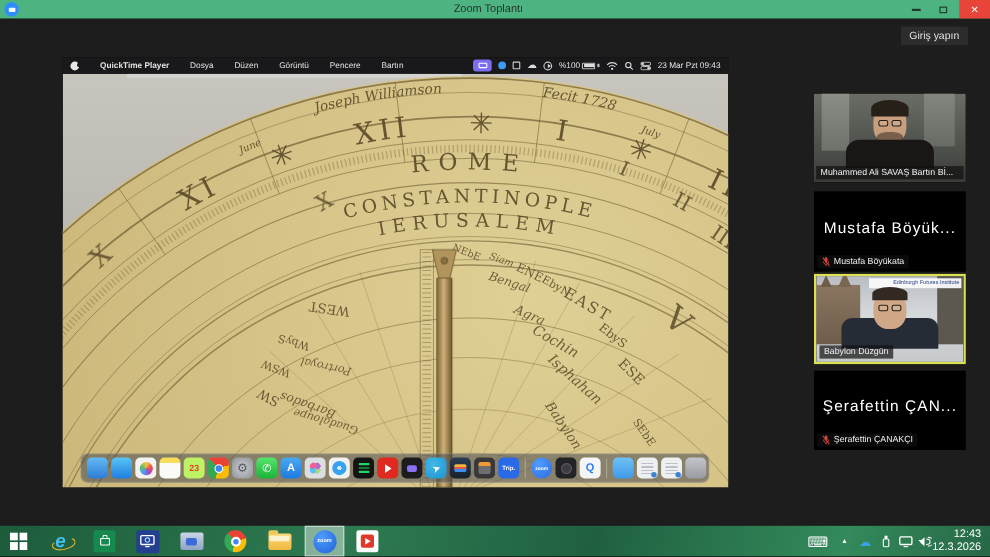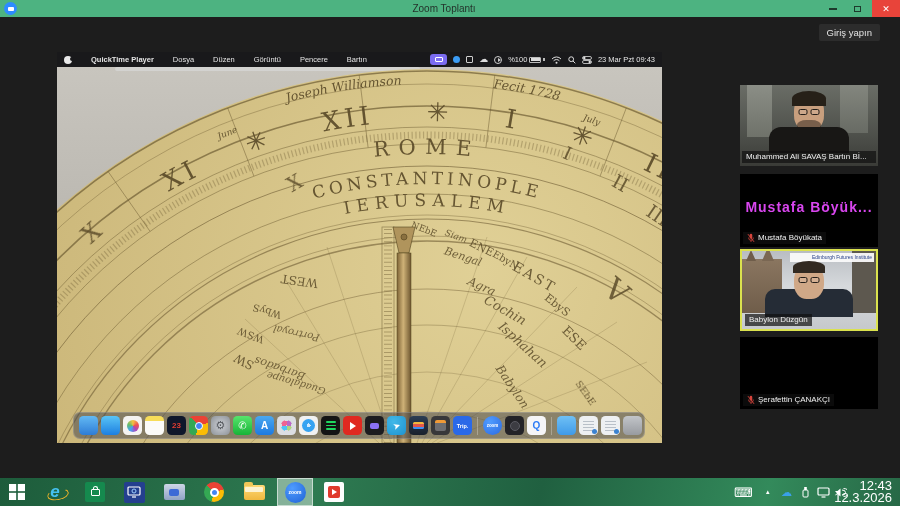--- a/index.html
+++ b/index.html
@@ -46,21 +46,21 @@
   
   #dock{position:absolute;left:16px;bottom:4px;width:572px;height:27px;background:rgba(72,72,78,.55);border:0.5px solid rgba(255,255,255,.18);border-radius:7px;display:flex;align-items:center;gap:3px;padding:0 5px}
   .di{position:relative;width:19px;height:19px;border-radius:4.5px;flex:0 0 auto;display:flex;align-items:center;justify-content:center;overflow:hidden}
   .running::after{content:"";position:absolute;bottom:-3px;left:50%;transform:translateX(-50%);width:2px;height:2px;border-radius:50%;background:#ddd}
   .dsep{width:1px;height:18px;background:rgba(255,255,255,.28);margin:0 2px;flex:0 0 auto}
   .ic-finder{background:linear-gradient(180deg,#62b9f3,#2e7cd6)}
   .ic-mail{background:linear-gradient(180deg,#59c4f6,#1d7fe0)}
   .ic-photos{background:#f4f3f1}
   .ic-photos i{width:12px;height:12px;border-radius:50%;background:conic-gradient(#f5c242,#ef5350,#ab47bc,#42a5f5,#66bb6a,#f5c242)}
   .ic-notes{background:linear-gradient(180deg,#f7dd59 24%,#fbfbf8 24%)}
-  .ic-calendar{background:#0f172a;color:#e03c31;font-size:8px;font-weight:bold}
+  .ic-calendar{background:#bef264;color:#e03c31;font-size:8px;font-weight:bold}
   .ic-chrome{background:conic-gradient(from -45deg,#ea4335 0 120deg,#fbbc05 120deg 240deg,#34a853 240deg 360deg)}
   .ic-chrome i{width:8px;height:8px;border-radius:50%;background:#4285f4;border:1.5px solid #fff}
   .ic-settings{background:radial-gradient(#cdd0d5,#8d9298);color:#55595e;font-size:11px}
   .ic-whatsapp{background:linear-gradient(180deg,#57e56c,#17b337);color:#fff;font-size:10px}
   .ic-appstore{background:linear-gradient(180deg,#4aa8f0,#1d7ae0);color:#fff;font-size:10px;font-weight:bold}
   .ic-gamecenter{background:#dcdee2}
   .ic-gamecenter i{width:11px;height:11px;border-radius:50%;background:
      radial-gradient(circle at 30% 30%,#f06292 0 3px,transparent 3px),
      radial-gradient(circle at 70% 30%,#ba68c8 0 3px,transparent 3px),
      radial-gradient(circle at 30% 70%,#4fc3f7 0 3px,transparent 3px),
@@ -89,21 +89,21 @@
   .ic-doc i{width:11px;height:13px;background:repeating-linear-gradient(#eef0f2 0 2px,#b9c0c8 2px 3px)}
   .ic-doc::after{content:"";position:absolute;right:1px;bottom:1px;width:5px;height:5px;border-radius:50%;background:#3b82d0}
   .ic-trash{background:linear-gradient(180deg,#c2c5c9,#989ba0)}
 
   
   .tile{position:absolute;left:740px;width:138px;background:#000;overflow:hidden}
   #tile1{top:68px;height:81px}
   #tile2{top:157px;height:73px}
   #tile3{top:232px;height:82px;border:2px solid #dbe24e}
   #tile4{top:320px;height:72px}
-  .bigname{position:absolute;top:34%;width:100%;text-align:center;color:#d946ef;font-size:14px;font-weight:bold;letter-spacing:1px;white-space:nowrap}
+  .bigname{position:absolute;top:34%;width:100%;text-align:center;color:#ffffff;font-size:14px;font-weight:normal;letter-spacing:1px;white-space:nowrap}
   .vlabel{position:absolute;bottom:3px;left:3px;max-width:96%;background:rgba(15,15,15,.7);color:#f0f0f0;font-size:8px;line-height:12px;padding:0 4px;white-space:nowrap;overflow:hidden;display:flex;align-items:center;gap:3px}
   .vlabel.full{left:2px;right:2px;max-width:none}
   
   .t1-bg{position:absolute;inset:0;background:linear-gradient(180deg,#6a6d66,#4a4c47 70%,#3a3b37)}
   .t1-bg::before{content:"";position:absolute;left:7px;top:0;width:25px;height:52px;background:linear-gradient(#8b8e86,#6f726a)}
   .t1-bg::after{content:"";position:absolute;right:10px;top:0;width:28px;height:48px;background:linear-gradient(#83867e,#686b64)}
   .head{position:absolute;left:50%;transform:translateX(-50%);border-radius:46% 46% 42% 42%}
   .t1-head{top:9px;width:30px;height:37px;background:#c89f7e}
   .t1-head::before{content:"";position:absolute;left:-2px;right:-2px;top:-3px;height:15px;border-radius:50% 50% 0 0;background:#262018}
   .t1-head::after{content:"";position:absolute;bottom:-1px;left:3px;right:3px;height:12px;border-radius:40% 40% 45% 45%;background:rgba(40,32,24,.5)}
@@ -145,21 +145,21 @@
   .tk-rec{width:20px;height:20px;background:#fdfdfd;border-radius:2px;display:flex;align-items:center;justify-content:center}
   .tk-rec i{width:12px;height:12px;background:#e0392b;border-radius:2px;position:relative}
   .tk-rec i::after{content:"";position:absolute;left:4px;top:3px;border-left:5px solid #fff;border-top:3px solid transparent;border-bottom:3px solid transparent}
   .tray{position:absolute;top:0;height:28px;display:flex;align-items:center;color:#fff}
   #tray-kbd{left:734px;font-size:13px}
   #tray-chev{left:766px;font-size:7px}
   #tray-cloud{left:781px;font-size:11px;color:#3aa0e8}
   #tray-usb{left:800px}
   #tray-net{left:817px}
   #tray-vol{left:834px}
-  #clock{position:absolute;right:8px;top:2px;text-align:right;color:#fff;font-size:13px;line-height:12px}
+  #clock{position:absolute;right:8px;top:2px;text-align:right;color:#fff;font-size:10px;line-height:12px}
 </style>
 </head>
 <body>
 
 <div id="stage">
 
   <div id="titlebar">
     <div id="tb-logo">
         <span></span>
       </div>
@@ -437,20 +437,21 @@
           <span class="lens"></span>
           <span class="lens"></span>
         </div>
       <div class="t3-body"></div>
       <div class="vlabel">
           <span>Babylon Düzgün</span>
         </div>
     </div>
 
     <div id="tile4" class="tile">
+      <div class="bigname">Şerafettin ÇAN...</div>
       <div class="vlabel">
         <svg width="8" height="10" viewBox="0 0 10 12">
             <rect x="3.4" y="0.8" width="3.2" height="6" rx="1.6" fill="#d5443c"></rect>
             <path d="M2,5.5 a3,3.4 0 0 0 6,0" fill="none" stroke="#d5443c" stroke-width="1"></path>
             <line x1="5" y1="9" x2="5" y2="11" stroke="#d5443c" stroke-width="1"></line>
             <line x1="1.2" y1="1.2" x2="8.8" y2="10.8" stroke="#d5443c" stroke-width="1.2"></line>
           </svg>
         <span>Şerafettin ÇANAKÇI</span>
       </div>
     </div>

